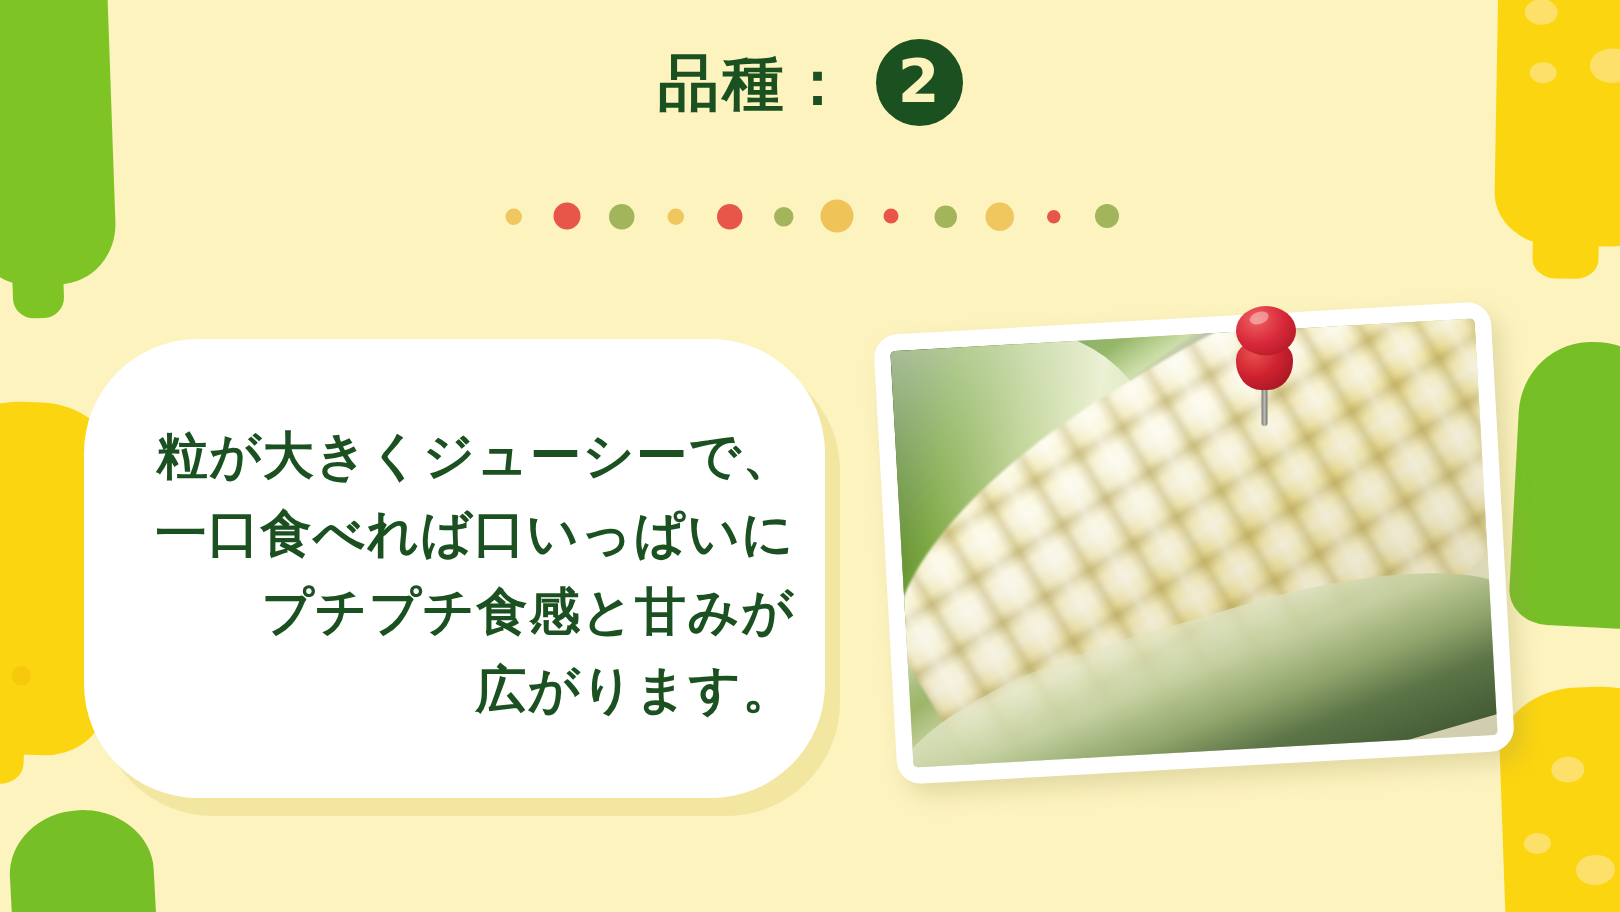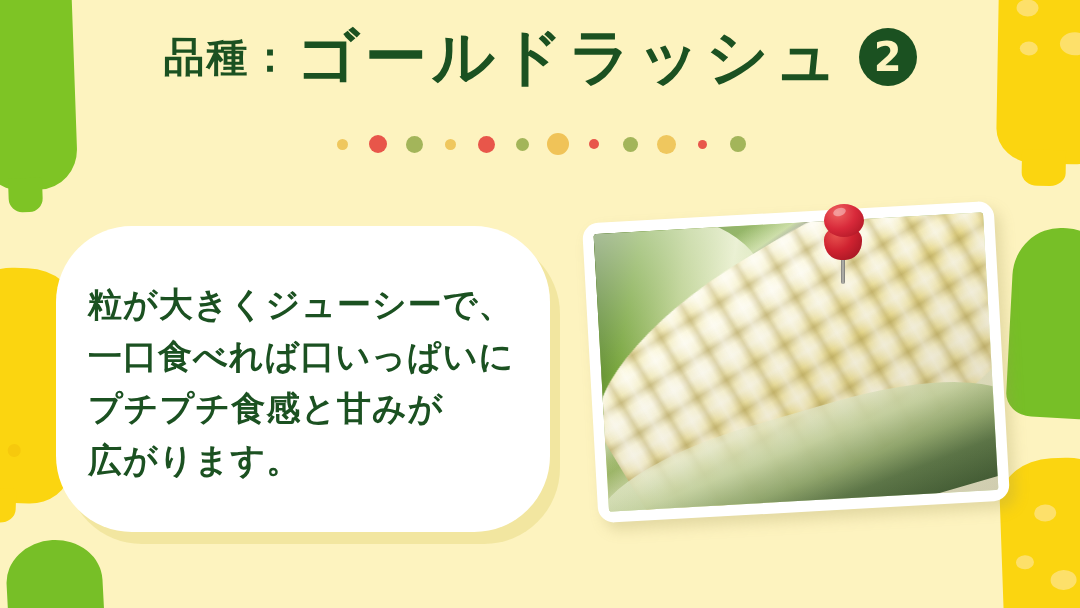--- a/index.html
+++ b/index.html
@@ -102,20 +102,21 @@
     position:absolute;left:0;top:131px;width:1080px;height:26px;
     display:flex;align-items:center;justify-content:center;
   }
   #dot-row .dot{display:block;border-radius:50%;}
 
   
   #info-card{
     position:absolute;left:56px;top:226px;width:494px;height:306px;
     background:#ffffff;border-radius:76px;
     box-shadow:10px 12px 0 rgba(237,226,150,.75);
+    text-align:right;
   }
   #card-text{
     position:absolute;left:32px;top:52px;right:20px;
     color:#1b5121;
     font-size:34px;font-weight:700;line-height:52px;letter-spacing:1px;
     white-space:pre-line;
   }
 
   
   #photo-frame{
@@ -220,21 +221,20 @@
   <div class="deco deco-leaf-r"></div>
 
   <div class="deco deco-cob-br">
     <span class="k" style="left:34px;top:46px;width:22px;height:17px;"></span>
     <span class="k" style="left:14px;top:96px;width:18px;height:14px;"></span>
     <span class="k" style="left:48px;top:112px;width:26px;height:20px;"></span>
   </div>
 
   <div id="title-row">
     <span class="title-pre">品種：</span>
-    <span class="title-main">ゴールドラッシュ</span>
     <span class="title-badge">2</span>
   </div>
 
   <div id="dot-row">
       <span class="dot" style="width: 11px; height: 11px; background: rgb(239, 199, 94); margin: 0px 12.5px;"></span>
       <span class="dot" style="width: 18px; height: 18px; background: rgb(232, 86, 74); margin: 0px 9px;"></span>
       <span class="dot" style="width: 17px; height: 17px; background: rgb(163, 181, 90); margin: 0px 9.5px;"></span>
       <span class="dot" style="width: 11px; height: 11px; background: rgb(239, 199, 94); margin: 0px 12.5px;"></span>
       <span class="dot" style="width: 17px; height: 17px; background: rgb(232, 86, 74); margin: 0px 9.5px;"></span>
       <span class="dot" style="width: 13px; height: 13px; background: rgb(163, 181, 90); margin: 0px 11.5px;"></span>

